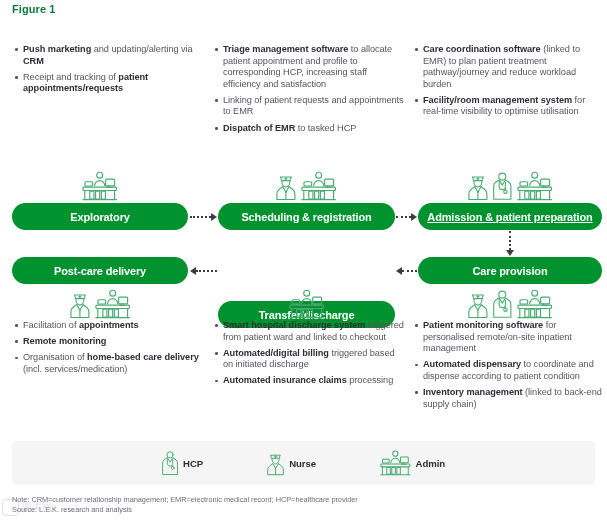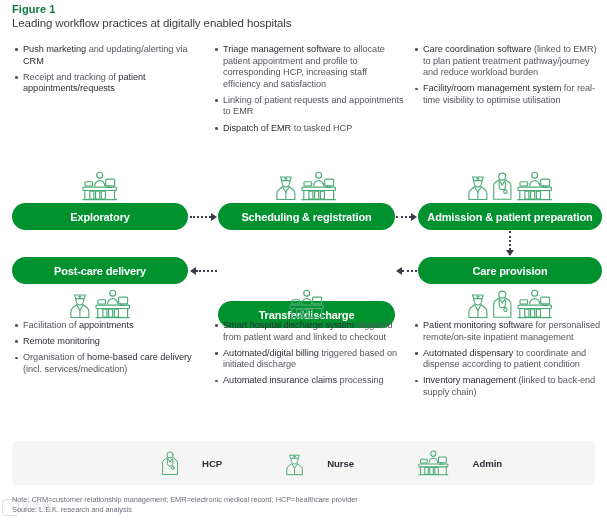--- a/index.html
+++ b/index.html
@@ -34,21 +34,21 @@
     line-height: 11.6px;
     color: #55555f;
     letter-spacing: -.05px;
   }
   .bullets li::before {
     content: "";
     position: absolute; left: 1px; top: 4.4px;
     width: 2.6px; height: 2.6px; border-radius: 50%;
     background: #55555f;
   }
-  .bullets b { font-weight: normal; color: #2e2e38; }
+  .bullets b { font-weight: bold; color: #2e2e38; }
 
   .col1-top { left: 14px;  top: 44px;  width: 190px; }
   .col2-top { left: 214px; top: 44px;  width: 190px; }
   .col3-top { left: 414px; top: 44px;  width: 186px; }
   .col1-bot { left: 14px;  top: 320px; width: 192px; }
   .col2-bot { left: 214px; top: 320px; width: 192px; }
   .col3-bot { left: 414px; top: 320px; width: 188px; }
 
   
   .iconrow {
@@ -118,21 +118,21 @@
     position: absolute;
     left: 12px; top: 441px;
     width: 583px; height: 44px;
     background: #f4f5f4;
     border-radius: 5px;
   }
   .legend-items {
     position: absolute; left: 150px; top: 0; height: 44px;
     display: flex; align-items: center; gap: 64px;
   }
-  .legend-item { display: flex; align-items: center; gap: 24px; text-align: center; }
+  .legend-item { display: flex; align-items: center; gap: 5px; text-align: center; }
   .legend-item span {
     font-size: 9.6px; font-weight: bold; color: #2e2e38; letter-spacing: -.1px;
   }
 
   
   .footer { position: absolute; left: 12px; top: 495px; }
   .footer div {
     font-size: 7.4px; line-height: 9.6px; color: #6d6d78; letter-spacing: -.05px;
   }
 
@@ -152,21 +152,20 @@
   .wm-text {
     font-size: 10px; color: #9a9aa4; font-weight: normal; white-space: nowrap;
   }
 </style>
 </head>
 <body>
 
 <div class="page">
 
   <div class="fig-label">Figure 1</div>
-  <div class="fig-title">Leading workflow practices at digitally enabled hospitals</div>
 
   <div class="bullets col1-top">
     <ul>
         <li><b>Push marketing</b> and updating/alerting via <b>CRM</b></li>
         <li>Receipt and tracking of <b>patient appointments/requests</b></li>
       </ul>
   </div>
   <div class="bullets col2-top">
     <ul>
         <li><b>Triage management software</b> to allocate patient appointment and profile to corresponding HCP, increasing staff efficiency and satisfaction</li>
@@ -258,21 +257,21 @@
     <rect x="8.4" y="21.6" width="4.4" height="8.4"></rect>
     <rect x="14.6" y="21.6" width="4.4" height="8.4"></rect>
     <rect x="20.8" y="21.6" width="4.4" height="8.4"></rect>
     <path d="M1 30.6h36"></path>
         </svg>
       </span>
     </div>
 
   <div class="pill" style="left:12px; top:203px; width:176px;">Exploratory</div>
   <div class="pill" style="left:218px; top:203px; width:177px;">Scheduling &amp; registration</div>
-  <div class="pill" style="left:418px; top:203px; width:184px;">Admission &amp; patient preparation</div>
+  <div class="pill" style="left:418px; top:203px; width:184px;text-decoration:underline;">Admission &amp; patient preparation</div>
 
   <div class="conn-h" style="left:190px; top:212px; width:27px;">
     <div class="dots"></div>
     <div class="arrow-r"></div>
   </div>
   <div class="conn-h" style="left:396px; top:212px; width:21px;">
     <div class="dots"></div>
     <div class="arrow-r"></div>
   </div>
 

